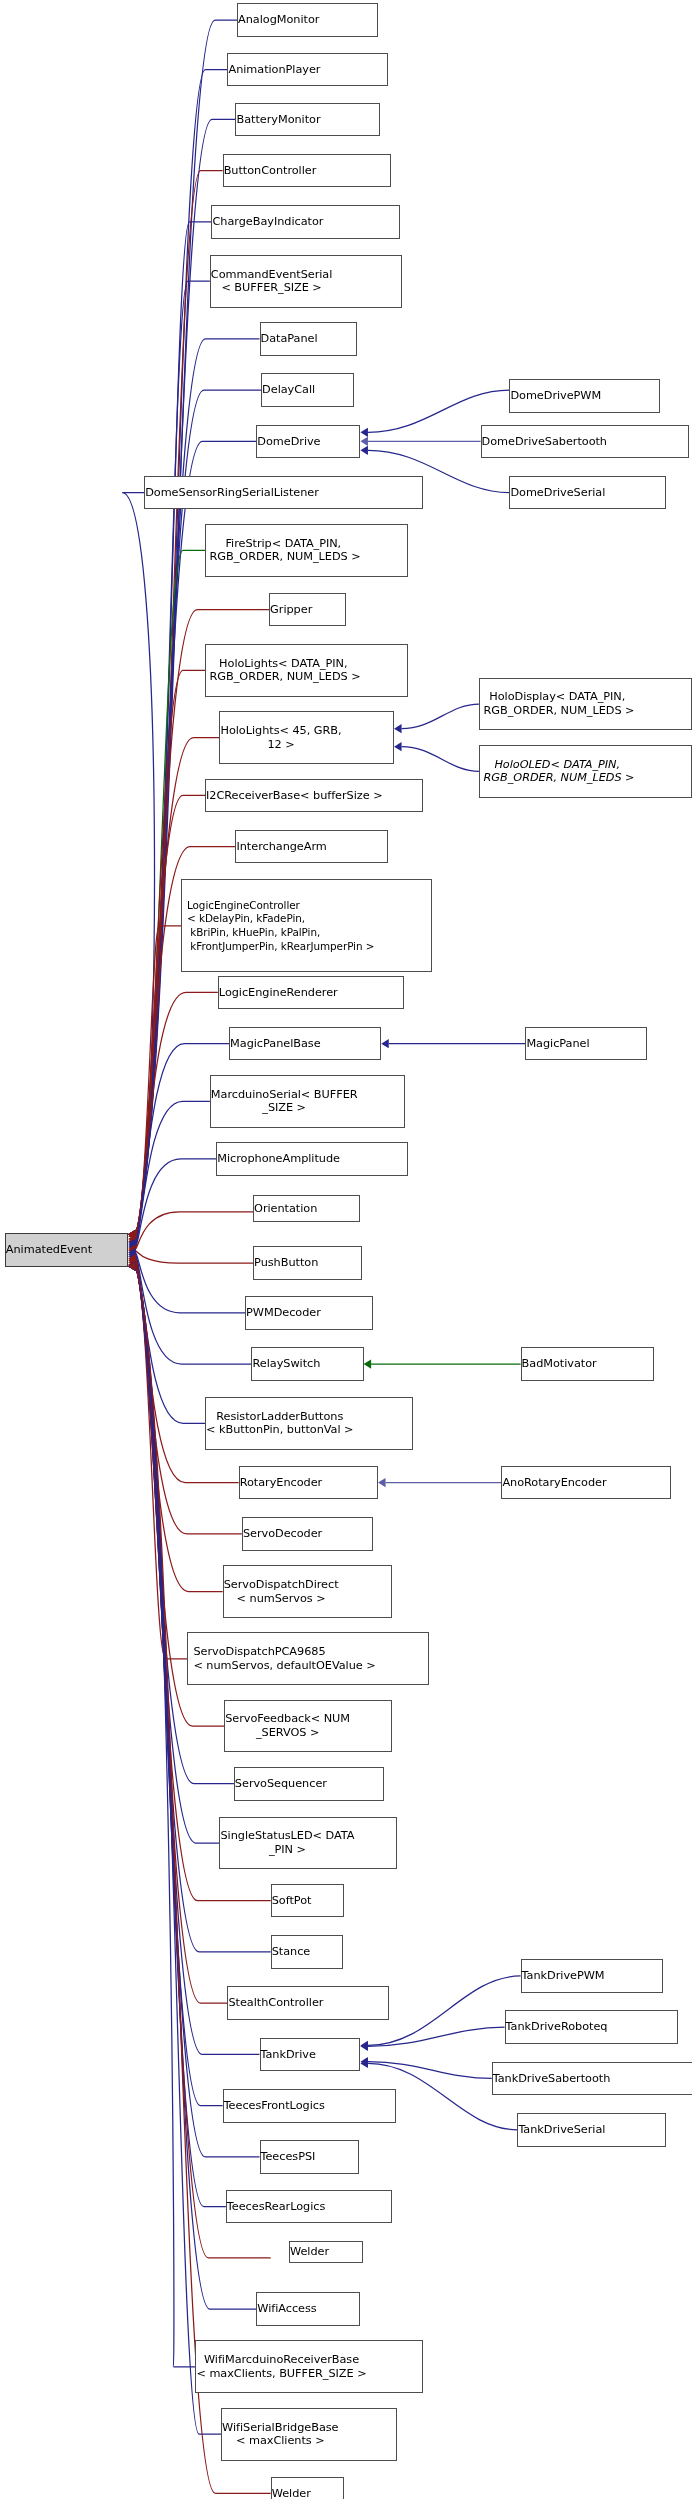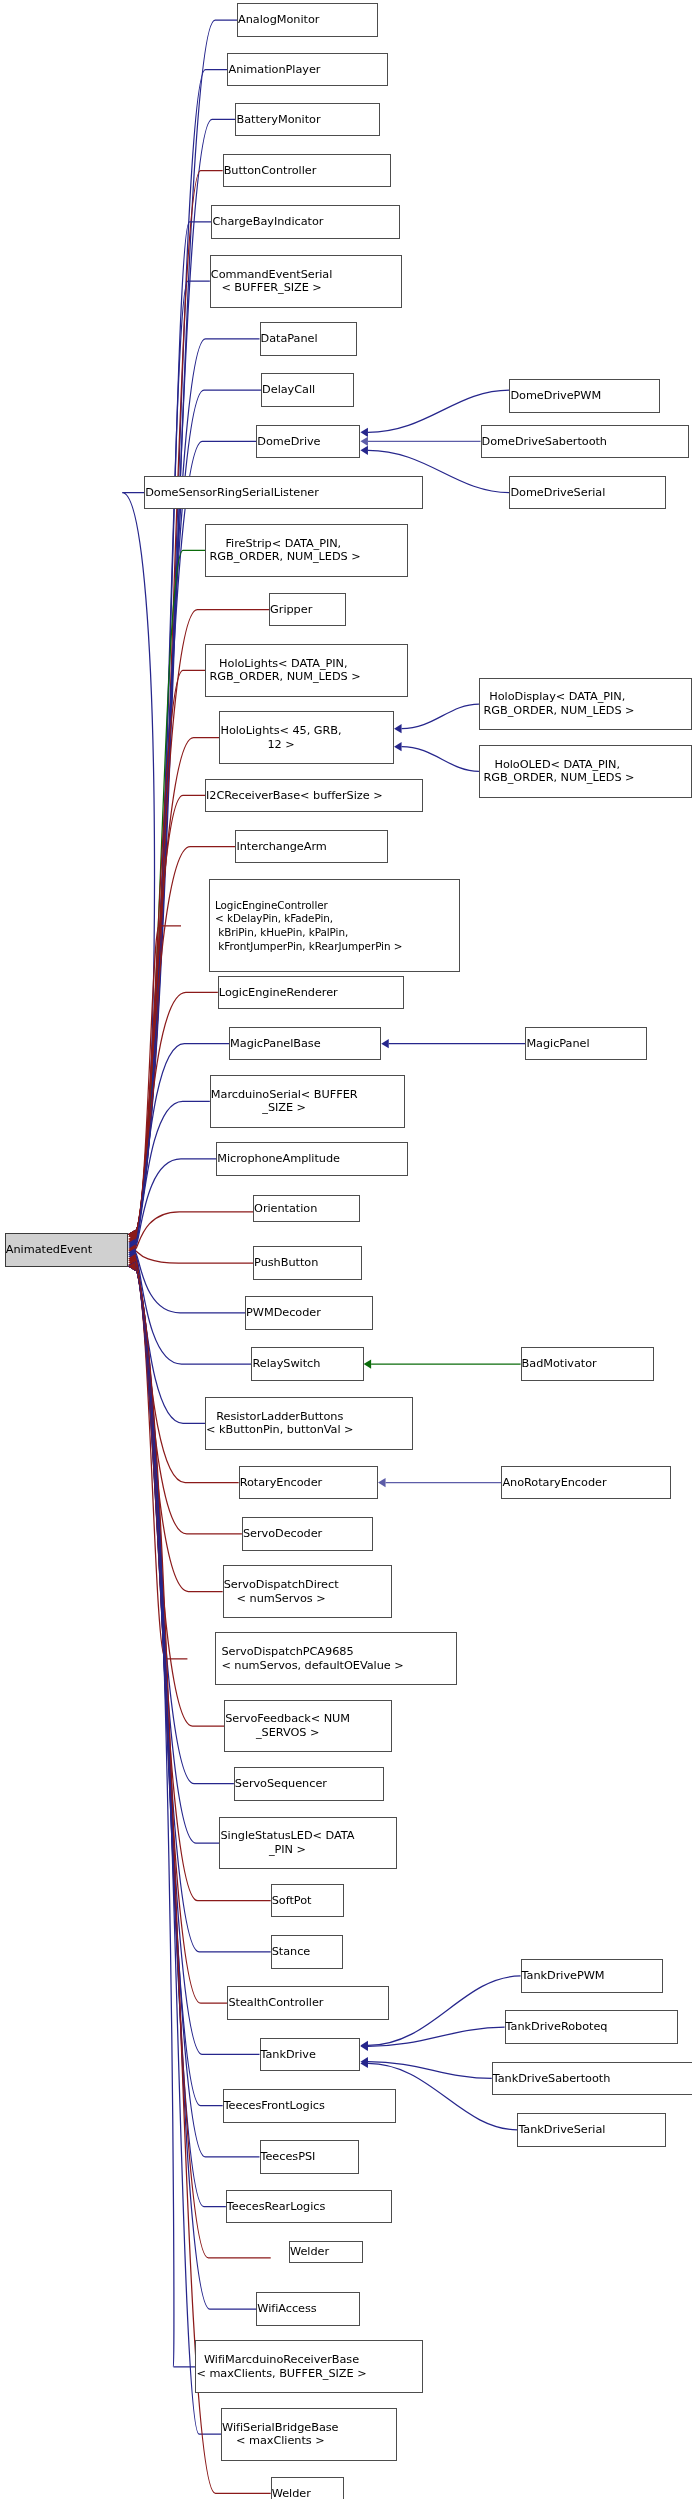--- a/index.html
+++ b/index.html
@@ -43,21 +43,20 @@
     letter-spacing: -0.05px;
   }
   .node.root {
     background: #d0d0d0;
     border-color: #3b3b3b;
   }
   .node.left-align {
     justify-content: flex-start;
     text-align: left;
     padding-left: 5px;
-    margin-left: 28px;
   }
 </style>
 </head>
 <body>
 
 <div id="diagram-root">
   <svg class="edge-layer" id="edge-layer" viewBox="0 0 692 2499">
       <path d="M135.64814814814815,1234.3009615384617 C175.05645584045584,1111.2732692307693 179.05645584045584,20.024038461538463 215.05645584045584,20.024038461538463 L237.07407407407408,20.024038461538463" fill="none" stroke="#26268c" stroke-width="1.25"></path>
       <polygon points="128.14814814814815,1234.3009615384617 135.64814814814815,1229.7009615384618 135.64814814814815,1238.9009615384616" fill="#26268c"></polygon>
       <path d="M135.64814814814815,1234.3009615384617 C173.56666737891737,1116.239230769231 177.56666737891737,69.68365384615385 205.46296296296296,69.68365384615385 L227.46296296296296,69.68365384615385" fill="none" stroke="#26268c" stroke-width="1.25"></path>
@@ -233,21 +232,21 @@
       <div class="node" style="left: 195.426px; top: 2340.41px; width: 227.463px; height: 52.8635px;"><span>WifiMarcduinoReceiverBase
 &lt; maxClients, BUFFER_SIZE &gt;</span></div>
       <div class="node" style="left: 221.056px; top: 2407.69px; width: 176.204px; height: 52.8635px;"><span>WifiSerialBridgeBase
 &lt; maxClients &gt;</span></div>
       <div class="node" style="left: 270.713px; top: 2476.57px; width: 73.6852px; height: 33.6404px;"><span>Welder</span></div>
       <div class="node" style="left: 509.389px; top: 373.248px; width: 150.574px; height: 33.6404px; margin-top: 6px;"><span>DomeDrivePWM</span></div>
       <div class="node" style="left: 480.556px; top: 424.51px; width: 208.241px; height: 33.6404px;"><span>DomeDriveSabertooth</span></div>
       <div class="node" style="left: 509.389px; top: 475.771px; width: 156.981px; height: 33.6404px;"><span>DomeDriveSerial</span></div>
       <div class="node" style="left: 478.954px; top: 677.613px; width: 213.046px; height: 52.8635px;"><span>HoloDisplay&lt; DATA_PIN,
  RGB_ORDER, NUM_LEDS &gt;</span></div>
-      <div class="node" style="left: 478.954px; top: 744.894px; width: 213.046px; height: 52.8635px;"><span>HoloOLED&lt; DATA_PIN,
+      <div class="node" style="left: 478.954px; top: 744.894px; width: 213.046px; height: 52.8635px; font-style: italic;"><span>HoloOLED&lt; DATA_PIN,
  RGB_ORDER, NUM_LEDS &gt;</span></div>
       <div class="node" style="left: 525.407px; top: 1026.83px; width: 121.741px; height: 33.6404px;"><span>MagicPanel</span></div>
       <div class="node" style="left: 520.602px; top: 1347.22px; width: 132.954px; height: 33.6404px;"><span>BadMotivator</span></div>
       <div class="node" style="left: 501.38px; top: 1465.76px; width: 169.796px; height: 33.6404px;"><span>AnoRotaryEncoder</span></div>
       <div class="node" style="left: 520.602px; top: 1959.15px; width: 142.565px; height: 33.6404px;"><span>TankDrivePWM</span></div>
       <div class="node" style="left: 504.583px; top: 2010.41px; width: 173px; height: 33.6404px;"><span>TankDriveRoboteq</span></div>
       <div class="node" style="left: 491.769px; top: 2061.68px; width: 212px; height: 33.6404px;"><span>TankDriveSabertooth</span></div>
       <div class="node" style="left: 517.398px; top: 2112.94px; width: 148.972px; height: 33.6404px;"><span>TankDriveSerial</span></div>
     </div>
 </div>

